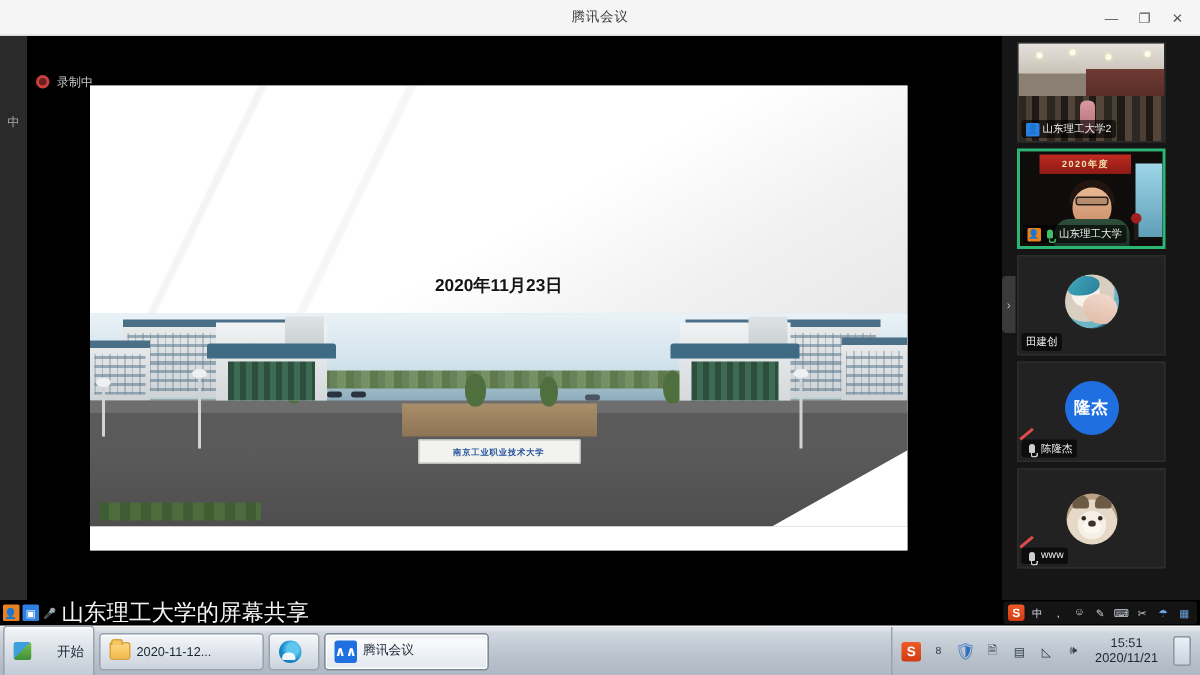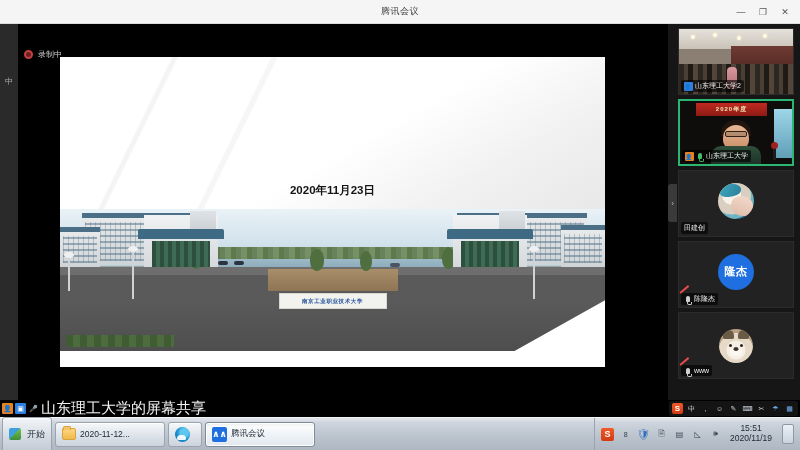--- a/index.html
+++ b/index.html
@@ -237,21 +237,21 @@
     position: absolute; left: 0; top: 160px;
     width: 9px; height: 38px;
     background: #3a3a3a;
     border-radius: 3px 0 0 3px;
     display: flex; align-items: center; justify-content: center;
     color: #b9b9b9; font-size: 8px;
     cursor: pointer;
   }
   .tile {
     position: relative;
-    width: 116px; height: 67px;
+    width: 99px; height: 67px;
     background: #222;
     border: 1px solid #2c2c2c;
     overflow: hidden;
     flex: none;
   }
   .tile.speaking { border: 2px solid #2bb673; }
   .tile-name {
     position: absolute; left: 2px; bottom: 2px;
     display: flex; align-items: center; gap: 2px;
     background: rgba(0,0,0,.62);
@@ -458,21 +458,21 @@
   .taskbar {
     position: absolute; left: 0; top: 417px;
     width: 800px; height: 33px;
     background: linear-gradient(#dfe3e8 0 6%, #cfd6de 12%, #bcc4ce 55%, #aeb7c2 100%);
     border-top: 1px solid #f2f5f8;
     display: flex; align-items: center;
     padding: 0 2px;
     gap: 3px;
   }
   .start-btn {
-    display: flex; align-items: center; gap: 6px;
+    display: flex; align-items: center; gap: 17px;
     height: 35px; padding: 0 6px;
     background: linear-gradient(#f3f6f9, #d3dae2 60%, #c2cad4);
     border: 1px solid #9aa3ae; border-radius: 3px;
     box-shadow: inset 0 1px 0 #fff;
     cursor: pointer;
   }
   .start-btn .flag {
     width: 12px; height: 12px; border-radius: 2px;
     background:
       linear-gradient(135deg, #3fa0e0 0 48%, transparent 48%),
@@ -782,19 +782,19 @@
     <div class="tray">
       <span class="tr-ic sogou">S</span>
       <span class="tr-ic" style="font-size:7px">8</span>
       <span class="tr-ic shield">🛡</span>
       <span class="tr-ic">🗎</span>
       <span class="tr-ic">▤</span>
       <span class="tr-ic">◺</span>
       <span class="tr-ic">🕪</span>
       <div class="clock">
         <span class="t">15:51</span>
-        <span class="d">2020/11/19</span>
+        <span class="d">2020/11/21</span>
       </div>
       <div class="show-desktop"></div>
     </div>
   </div>
 
 </div>
 
 </body></html>

